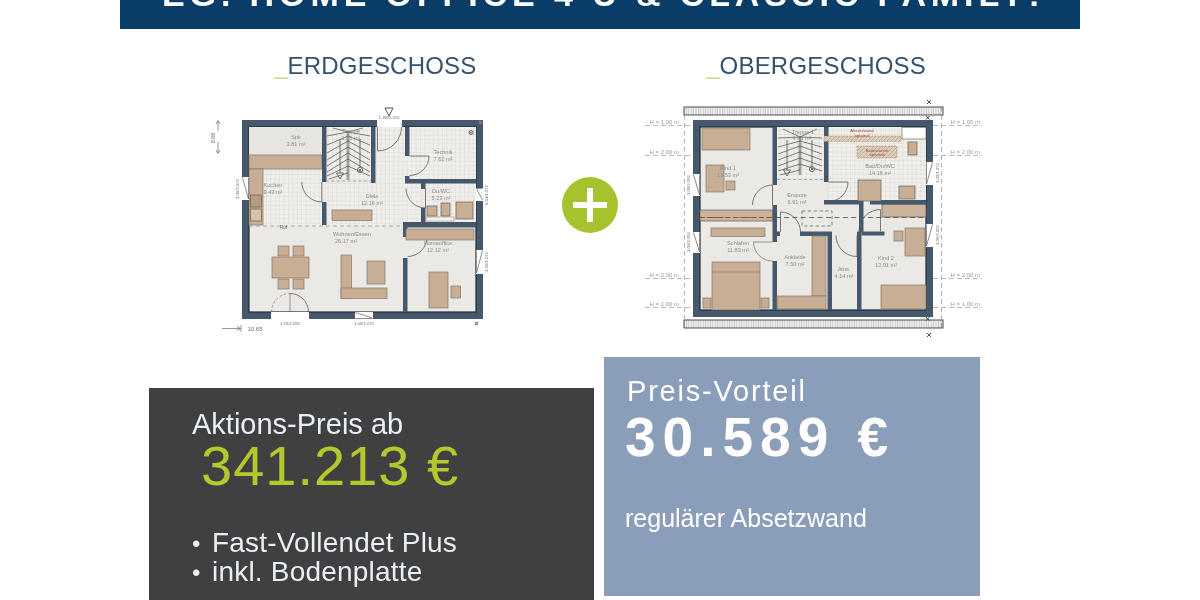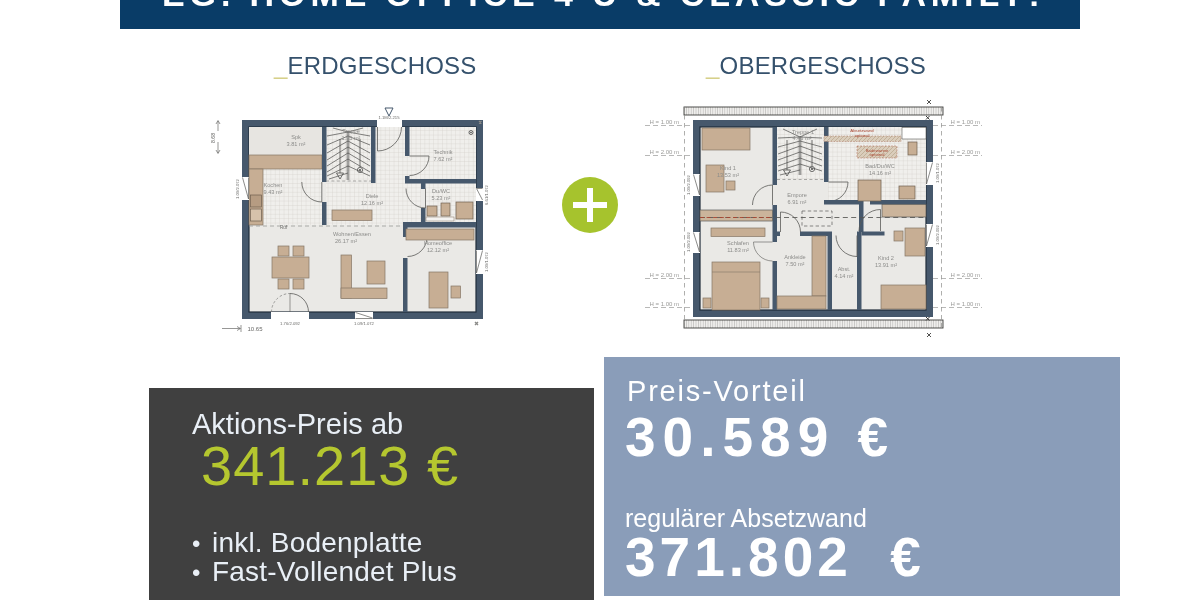--- a/index.html
+++ b/index.html
@@ -459,29 +459,28 @@
     <path d="M297,243 l4,4 m-4,0 l4,-4" stroke="#3c3c3a" stroke-width="0.9" fill="none"></path>
   </svg>
 
   <div class="abs" style="left:149px;top:357px;width:445px;height:239px;background:#404040;color:#e9eff6;margin-top:31px;">
 
     <div style="position:absolute;left:43px;top:20px;font-size:29px;">Aktions-Preis ab</div>
 
     <div style="position:absolute;left:52px;top:45px;font-size:56px;font-weight:normal;color:#b5c72f;letter-spacing:1px;">341.213 €</div>
 
     <div style="position:absolute;left:43px;top:141px;font-size:28px;line-height:28.4px;letter-spacing:0.2px;">
+      <div><span style="display:inline-block;width:20px;font-size:24px;">•</span>Fast-Vollendet Plus</div>
       <div><span style="display:inline-block;width:20px;font-size:24px;">•</span>inkl. Bodenplatte</div>
-      <div><span style="display:inline-block;width:20px;font-size:24px;">•</span>Fast-Vollendet Plus</div>
     </div>
   </div>
 
-  <div class="abs" style="left:604px;top:357px;width:516px;height:239px;background:#8a9db9;color:#ffffff;">
+  <div class="abs" style="left:604px;top:357px;width:376px;height:239px;background:#8a9db9;color:#ffffff;">
 
     <div style="position:absolute;left:23px;top:18px;font-size:29px;letter-spacing:1.8px;">Preis-Vorteil</div>
 
     <div style="position:absolute;left:21px;top:48px;font-size:55px;font-weight:bold;letter-spacing:7px;">30.589 €</div>
 
     <div style="position:absolute;left:21px;top:147px;font-size:25px;">regulärer Absetzwand</div>
 
-    <div style="position:absolute;left:21px;top:168px;font-size:55px;font-weight:bold;letter-spacing:4px;">371.802&nbsp;&nbsp;€</div>
   </div>
 
 </div>
 
 </body></html>

